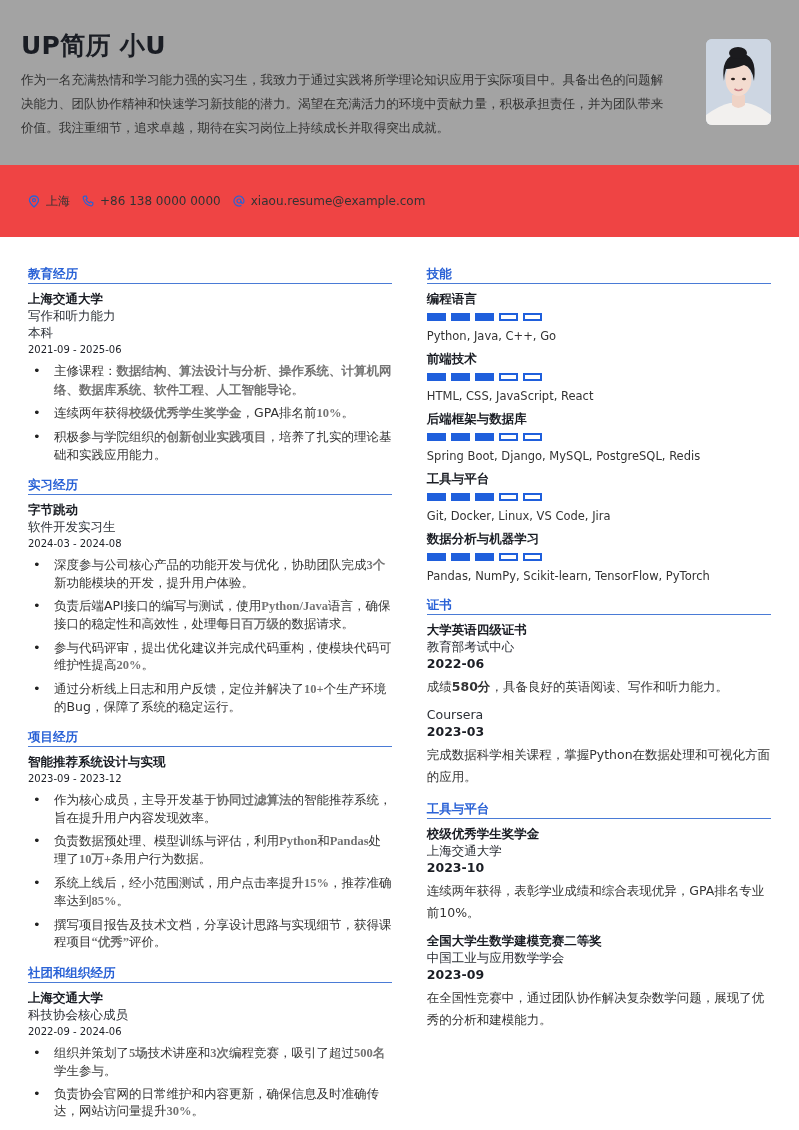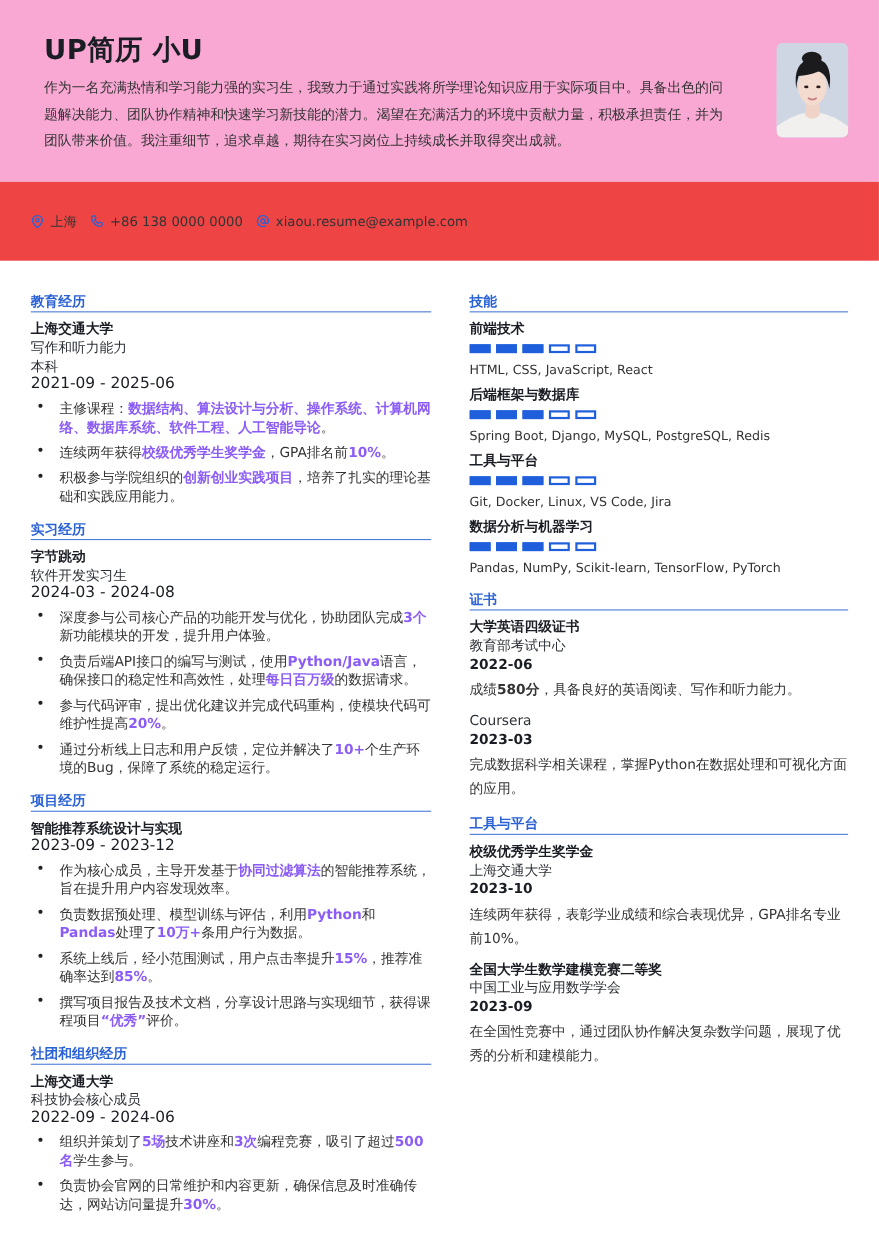--- a/index.html
+++ b/index.html
@@ -1,41 +1,41 @@
 <!DOCTYPE html>
 <html><head>
 <meta charset="utf-8">
 <style>
   * { box-sizing: border-box; margin: 0; padding: 0; }
   html, body { width: 799px; height: 1130px; overflow: hidden; background: #ffffff; }
   body { font-family: "DejaVu Sans", "Liberation Sans", sans-serif; color: #1f2329; }
 
-  .header-top { background: #f9a8d4; height: 165px; position: relative; padding: 30px 130px 0 40px; }
+  .header-top { background: #a3a3a3; height: 165px; position: relative; padding: 30px 130px 0 21px; }
   .name { font-size: 25px; font-weight: bold; color: #1a1d24; line-height: 32px; margin-bottom: 6px; letter-spacing: 0.3px; }
   .summary { font-size: 12.6px; line-height: 24px; color: #333; }
   .photo { position: absolute; left: 706px; top: 39px; width: 65px; height: 86px; border-radius: 6px; overflow: hidden;
            background: linear-gradient(180deg, #c8d2de 0%, #d9e0ea 100%); }
 
   .header-bar { background: #ef4444; height: 72px; display: flex; align-items: center; padding: 0 28px; font-size: 12px; color: #333; }
   .contact { display: flex; align-items: center; margin-right: 12px; }
   .contact svg { margin-right: 6px; }
 
   .content { display: flex; padding: 28px 28px 0 28px; gap: 16px; }
   .col-left { width: 372px; margin-right: 19px; }
   .col-right { width: 352px; }
 
   .sec-title { font-size: 12.5px; font-weight: bold; color: #2a62d6; border-bottom: 1.5px solid #4a7bd6; padding-bottom: 1px; margin-bottom: 6px; line-height: 17px; }
   .section { margin-bottom: 12px; }
   .entry-title { font-size: 12.5px; font-weight: bold; line-height: 17px; color: #1a1d24; }
   .entry-sub { font-size: 12.5px; line-height: 17px; color: #2b2f36; }
-  .entry-date { font-size: 14px; line-height: 17px; font-weight: 500; color: #1a1d24; margin-bottom: 4px; }
+  .entry-date { font-size: 10px; line-height: 17px; font-weight: 500; color: #1a1d24; margin-bottom: 4px; }
   .bullets { list-style: none; margin-bottom: 4px; }
   .bullets li { position: relative; padding-left: 26px; font-size: 12.5px; line-height: 17.5px; margin-bottom: 5px; color: #333; }
   .bullets li::before { content: "•"; position: absolute; left: 5px; top: 0; color: #222; font-size: 13px; }
-  .bullets b { color: #8b5cf6; }
+  .bullets b { color: #737373; font-family: Liberation Serif, serif; }
 
   .skill-name { font-size: 12.5px; font-weight: bold; line-height: 17px; color: #1a1d24; margin-bottom: 6px; }
   .skill-bar { display: flex; margin-bottom: 7px; }
   .seg { width: 19px; height: 8px; margin-right: 5px; border: 2px solid #1f5fdc; }
   .seg.on { background: #1f5fdc; }
   .skill-items { font-size: 11.5px; line-height: 16px; color: #333; margin-bottom: 6px; }
 
   .cert-desc { font-size: 12.5px; line-height: 22px; color: #333; margin-top: 4px; margin-bottom: 8px; }
   .cert-date { font-size: 12.5px; line-height: 17px; font-weight: bold; color: #1a1d24; }
 </style>
@@ -142,20 +142,31 @@
           </ul>
       </div>
     </div>
   </div>
 
   <div class="col-right">
     <div class="section">
       <div class="sec-title">技能</div>
       <div id="skills-list">
           <div>
+            <div class="skill-name">编程语言</div>
+            <div class="skill-bar">
+              <div class="seg on"></div>
+              <div class="seg on"></div>
+              <div class="seg on"></div>
+              <div class="seg"></div>
+              <div class="seg"></div>
+            </div>
+            <div class="skill-items">Python, Java, C++, Go</div>
+          </div>
+          <div>
             <div class="skill-name">前端技术</div>
             <div class="skill-bar">
               <div class="seg on"></div>
               <div class="seg on"></div>
               <div class="seg on"></div>
               <div class="seg"></div>
               <div class="seg"></div>
             </div>
             <div class="skill-items">HTML, CSS, JavaScript, React</div>
           </div>

